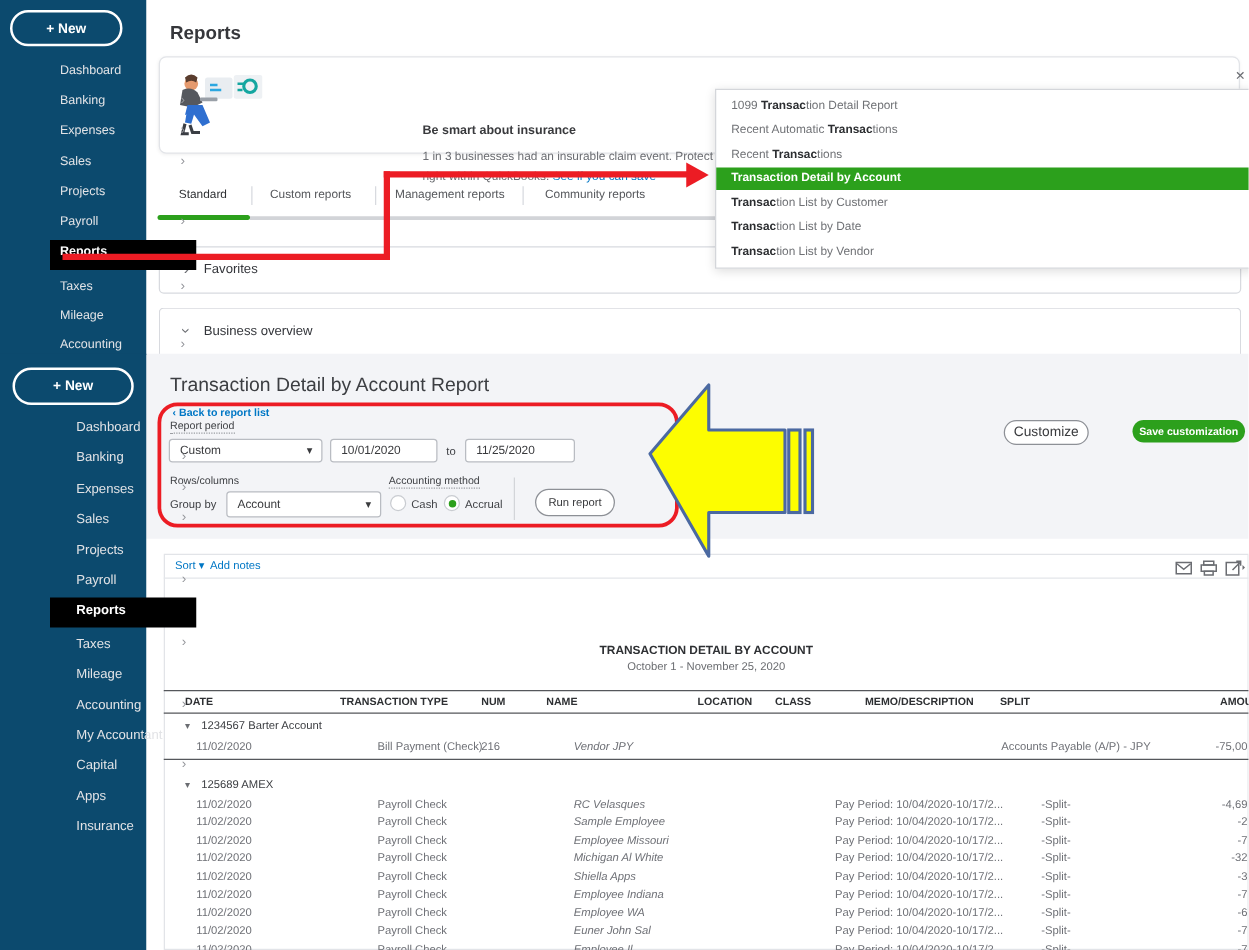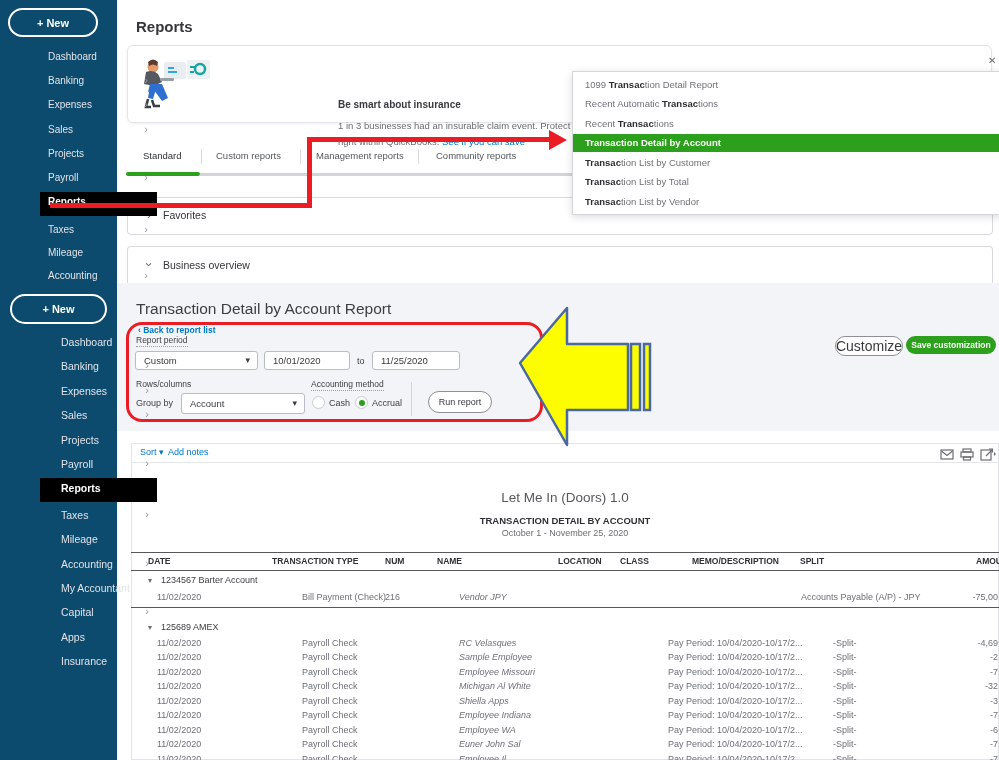--- a/index.html
+++ b/index.html
@@ -138,21 +138,21 @@
     <span class="chevr" style="top:10px;left:19px;display:inline-block;transform:rotate(90deg);">›</span>
     <span class="secbox-lbl" style="top:12px;left:35px;">Business overview</span>
   </div>
 
   <div class="menu">
     <div class="mi" style="top:3px;"><span>1099 </span><b>Transac</b><span>tion Detail Report</span></div>
     <div class="mi" style="top:22px;"><span>Recent Automatic </span><b>Transac</b><span>tions</span></div>
     <div class="mi" style="top:42px;"><span>Recent </span><b>Transac</b><span>tions</span></div>
     <div class="mi sel" style="top:62px;"><span></span><b>Transaction Detail by Account</b><span></span></div>
     <div class="mi" style="top:81px;"><span></span><b>Transac</b><span>tion List by Customer</span></div>
-    <div class="mi" style="top:100px;"><span></span><b>Transac</b><span>tion List by Total</span></div>
+    <div class="mi" style="top:100px;"><span></span><b>Transac</b><span>tion List by Date</span></div>
     <div class="mi" style="top:120px;"><span></span><b>Transac</b><span>tion List by Vendor</span></div>
   </div>
 
   <div class="redseg" style="left:50px;top:203px;width:262px;height:5px;"></div>
   <div class="redseg" style="left:307px;top:137px;width:5px;height:71px;"></div>
   <div class="redseg" style="left:307px;top:137px;width:243px;height:5px;"></div>
   <div class="redhead" style="left:549px;top:130px;"></div>
 
   <div class="gray-bg"></div>
   <div class="h2">Transaction Detail by Account Report</div>
@@ -180,21 +180,21 @@
     <span>Account</span>
     <span class="caret" style="top:4px;">▾</span>
   </div>
   <div class="radio" style="left:312px;top:396px;"></div>
   <div class="plain-lbl" style="left:329px;top:398px;">Cash</div>
   <div class="radio checked" style="left:355px;top:396px;"></div>
   <div class="plain-lbl" style="left:372px;top:398px;">Accrual</div>
   <div class="vdiv"></div>
   <div class="btn-outline" style="left:428px;top:391px;width:62px;height:20px;">Run report</div>
 
-  <div class="btn-outline" style="left:835px;top:336px;width:66px;height:18px;border-width:1px;font-size:14px;">Customize</div>
+  <div class="btn-outline" style="left:803px;top:336px;width:66px;height:18px;border-width:1px;font-size:11px;">Customize</div>
   <div class="btn-green" style="left:906px;top:336px;width:90px;height:18px;">Save customization</div>
 
   <div class="red-rect"></div>
   <svg class="yellow-arrow" width="140" height="148" viewBox="0 0 140 148">
     <polygon points="4,59 51,4 51,40 112,40 112,106 51,106 51,141" fill="#fdfd00" stroke="#4b69a1" stroke-width="2.5" stroke-linejoin="round"></polygon>
     <rect x="115" y="40" width="9" height="66" fill="#fdfd00" stroke="#4b69a1" stroke-width="2.5"></rect>
     <rect x="128" y="40" width="6" height="66" fill="#fdfd00" stroke="#4b69a1" stroke-width="2.5"></rect>
   </svg>
 
   <div class="card"></div>
@@ -210,21 +210,20 @@
     <rect x="1" y="4" width="12" height="5" fill="none" stroke="#6b6d72" stroke-width="1.2"></rect>
     <rect x="3.5" y="9" width="7" height="3" fill="none" stroke="#6b6d72" stroke-width="1.2"></rect>
   </svg>
   <svg class="icnbtn" style="left:980px;" width="16" height="13" viewBox="0 0 16 13">
     <rect x="1" y="2" width="10" height="10" fill="none" stroke="#6b6d72" stroke-width="1.2"></rect>
     <path d="M6 8 L12 2 M9 1 h3.5 v3.5" fill="none" stroke="#6b6d72" stroke-width="1.2"></path>
     <path d="M14 4 l2 2 -2 2 z" fill="#6b6d72"></path>
   </svg>
   <div class="card-div" style="top:462px;"></div>
 
-  <div class="rep-center" style="top:490px;font-size:13.5px;color:#56585c;">Let Me In (Doors) 1.0</div>
   <div class="rep-center" style="top:515px;font-size:9.5px;font-weight:bold;color:#2e3033;">TRANSACTION DETAIL BY ACCOUNT</div>
   <div class="rep-center" style="top:528px;font-size:9px;color:#6b6d71;">October 1 - November 25, 2020</div>
 
   <div class="hline" style="top:552px;"></div>
   <div class="thead-lbl" style="left:148px;">DATE</div>
   <div class="thead-lbl" style="left:272px;">TRANSACTION TYPE</div>
   <div class="thead-lbl" style="left:385px;">NUM</div>
   <div class="thead-lbl" style="left:437px;">NAME</div>
   <div class="thead-lbl" style="left:558px;">LOCATION</div>
   <div class="thead-lbl" style="left:620px;">CLASS</div>

